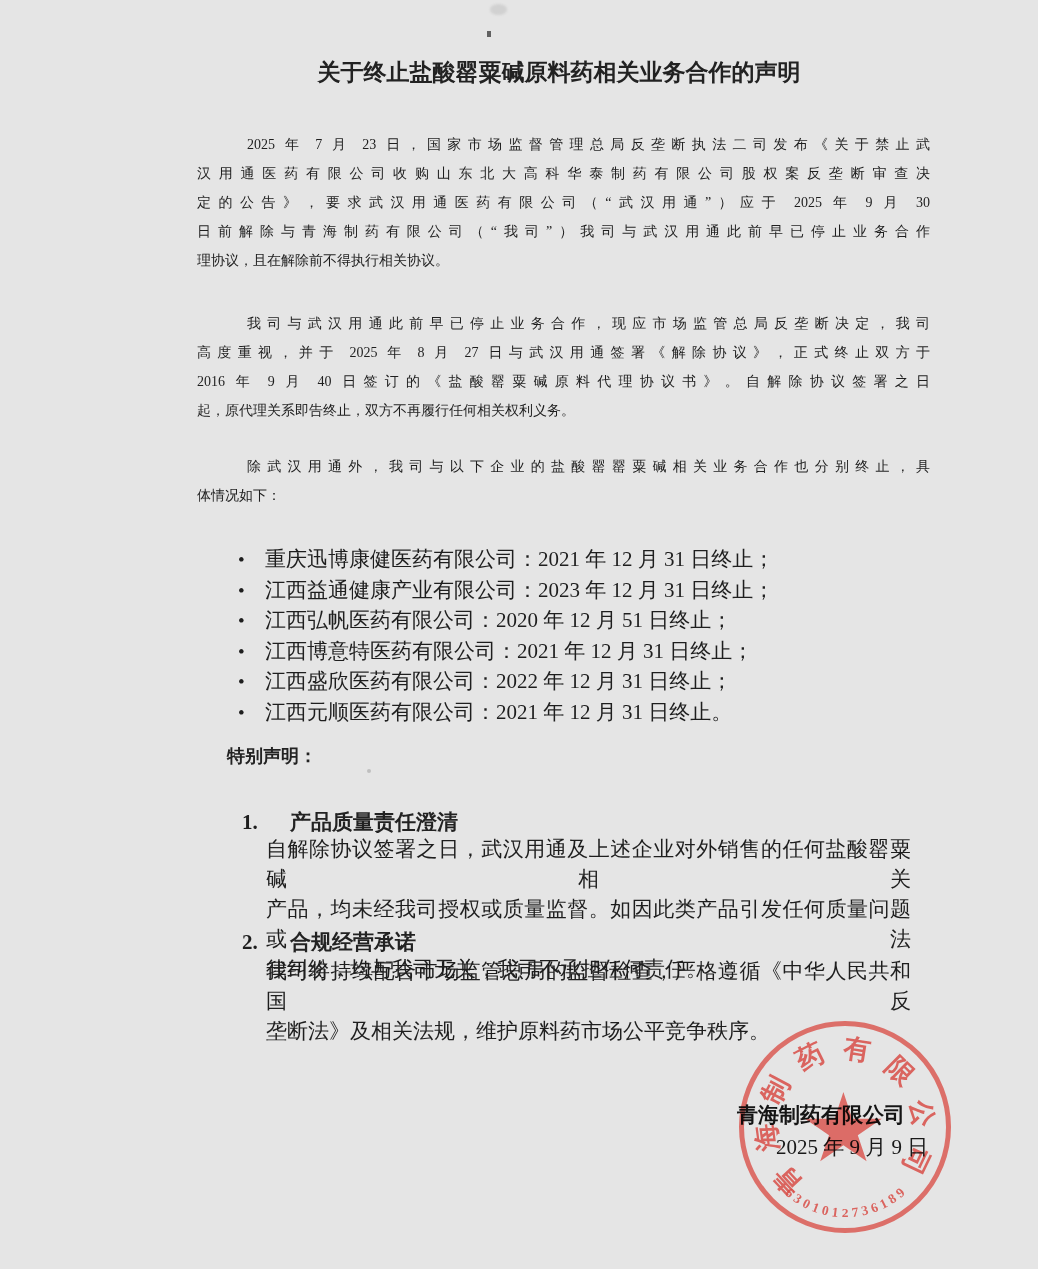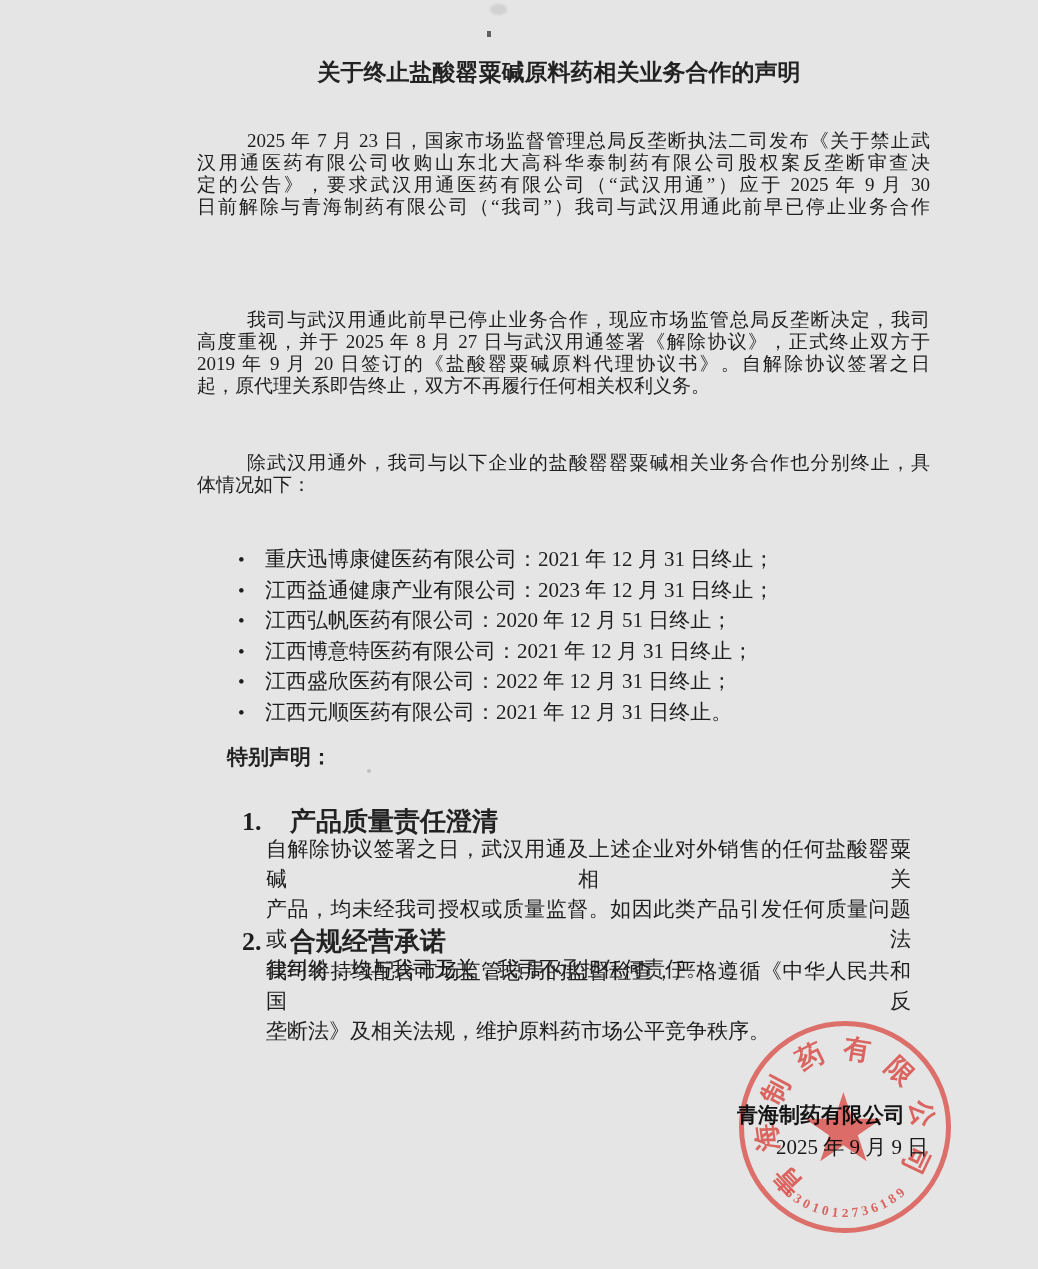--- a/index.html
+++ b/index.html
@@ -8,33 +8,33 @@
     background:#e5e5e5; overflow:hidden;
     font-family:"Liberation Serif","DejaVu Serif",serif;
     color:#1e1e1e;
   }
   
   .doc-title {
     position:absolute; left:80px; right:0; top:57px;
     text-align:center; font-family:"Liberation Sans","DejaVu Sans",sans-serif;
     font-weight:700; font-size:23px; line-height:30px; color:#222;
   }
-  .para { position:absolute; left:197px; width:733px; font-size:19px; line-height:22px; }
+  .para { position:absolute; left:197px; width:733px; font-size:14px; line-height:29px; }
   .line { text-align:justify; text-align-last:justify; text-justify:inter-character; }
   .line.indent { text-indent:50px; }
   .line.last { text-align-last:left; }
   .bullets { position:absolute; left:238px; top:544px; font-size:21px; }
   .bullet-row { height:30.5px; line-height:30.5px; white-space:nowrap; }
   .bullet-marker { display:inline-block; width:27px; font-size:19px; }
   .special-heading {
     position:absolute; left:227px; top:742px;
     font-family:"Liberation Sans","DejaVu Sans",sans-serif;
-    font-weight:700; font-size:21px; line-height:29px; color:#222;
+    font-weight:700; font-size:18px; line-height:29px; color:#222;
   }
-  .item-heading { position:absolute; left:242px; font-size:26px; line-height:29px; white-space:nowrap; }
+  .item-heading { position:absolute; left:242px; font-size:21px; line-height:29px; white-space:nowrap; }
   .item-number { display:inline-block; width:48px; font-weight:700; }
   .item-title { font-family:"Liberation Sans","DejaVu Sans",sans-serif; font-weight:700; color:#222; }
   .item-body { position:absolute; left:266px; width:645px; font-size:21px; line-height:30px; }
   .sig-company {
     position:absolute; left:737px; top:1102px; z-index:3; mix-blend-mode:multiply;
     font-family:"Liberation Sans","DejaVu Sans",sans-serif;
     font-weight:700; font-size:21px; line-height:26px; color:#161616;
   }
   .sig-date {
     position:absolute; left:776px; top:1134px; z-index:3; mix-blend-mode:multiply;
@@ -69,26 +69,27 @@
   <div class="speck-a"></div>
   <div class="speck-b"></div>
 
   <div class="doc-title">关于终止盐酸罂粟碱原料药相关业务合作的声明</div>
 
   <div class="para" style="top:130px">
     <div class="line indent">2025 年 7 月 23 日，国家市场监督管理总局反垄断执法二司发布《关于禁止武</div>
     <div class="line">汉用通医药有限公司收购山东北大高科华泰制药有限公司股权案反垄断审查决</div>
     <div class="line">定的公告》，要求武汉用通医药有限公司（“武汉用通”）应于 2025 年 9 月 30</div>
     <div class="line">日前解除与青海制药有限公司（“我司”）我司与武汉用通此前早已停止业务合作</div>
+    <div class="line last">理协议，且在解除前不得执行相关协议。</div>
   </div>
 
   <div class="para" style="top:309px">
     <div class="line indent">我司与武汉用通此前早已停止业务合作，现应市场监管总局反垄断决定，我司</div>
     <div class="line">高度重视，并于 2025 年 8 月 27 日与武汉用通签署《解除协议》，正式终止双方于</div>
-    <div class="line">2019 年 9 月 20 日签订的《盐酸罂粟碱原料代理协议书》。自解除协议签署之日</div>
+    <div class="line">2016 年 9 月 40 日签订的《盐酸罂粟碱原料代理协议书》。自解除协议签署之日</div>
     <div class="line last">起，原代理关系即告终止，双方不再履行任何相关权利义务。</div>
   </div>
 
   <div class="para" style="top:452px">
     <div class="line indent">除武汉用通外，我司与以下企业的盐酸罂罂粟碱相关业务合作也分别终止，具</div>
     <div class="line last">体情况如下：</div>
   </div>
 
   <div class="bullets">
     <div class="bullet-row">

